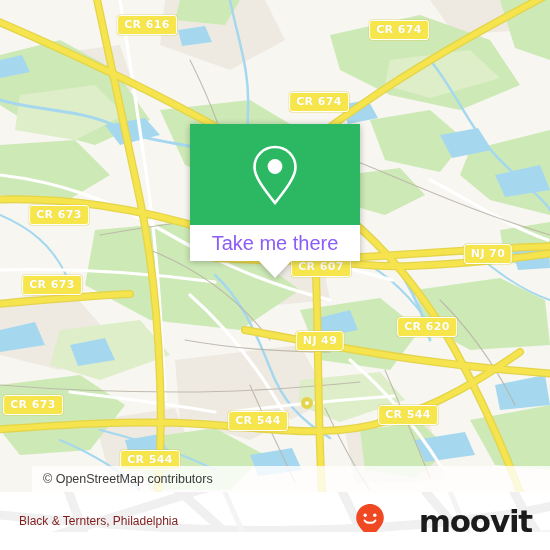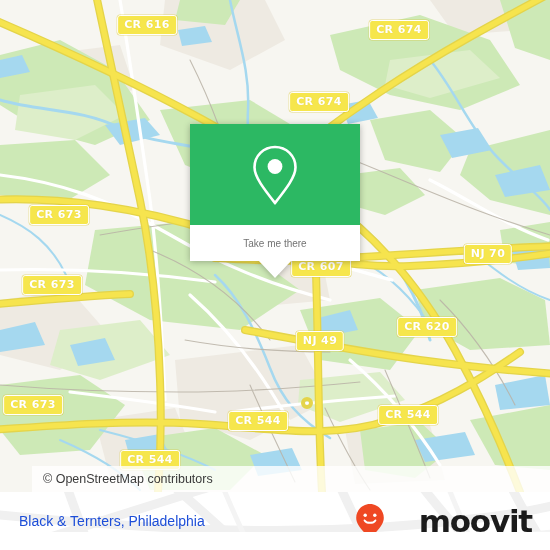--- a/index.html
+++ b/index.html
@@ -86,22 +86,22 @@
   }
   .popup-foot {
     background: #ffffff;
     height: 36px;
     display: flex;
     align-items: center;
     justify-content: center;
     position: relative;
   }
   .popup-foot .label {
-    font-size: 10px;
-    color: #737373;
+    font-size: 20px;
+    color: #8b5cf6;
     font-family: "Liberation Sans", sans-serif;
   }
   .popup-tail {
     position: absolute;
     left: 50%;
     bottom: -17px;
     margin-left: -17px;
     width: 0; height: 0;
     border-left: 17px solid transparent;
     border-right: 17px solid transparent;
@@ -126,22 +126,22 @@
   .footer-inner {
     position: relative;
     height: 100%;
     display: flex;
     align-items: center;
     justify-content: space-between;
     padding: 0 18px 0 19px;
     box-sizing: border-box;
   }
   .place-name {
-    font-size: 14px;
-    color: #1d4ed8;
+    font-size: 12px;
+    color: #7f1d1d;
     font-family: "Liberation Sans", sans-serif;
     white-space: nowrap;
   }
   .brand {
     display: flex;
     align-items: center;
     gap: 2px;
   }
   .brand-word {
     font-family: "DejaVu Sans", sans-serif;

